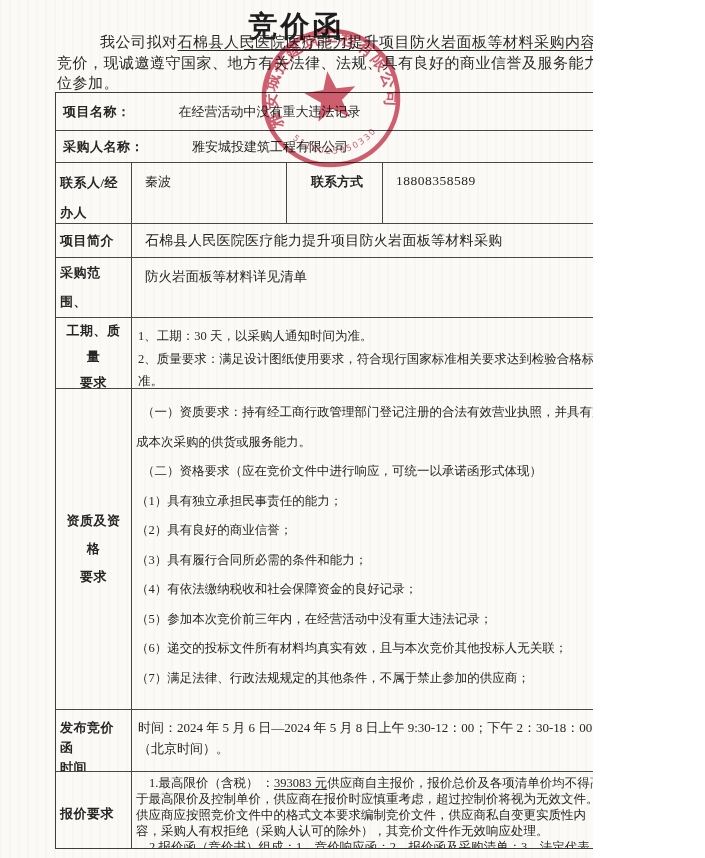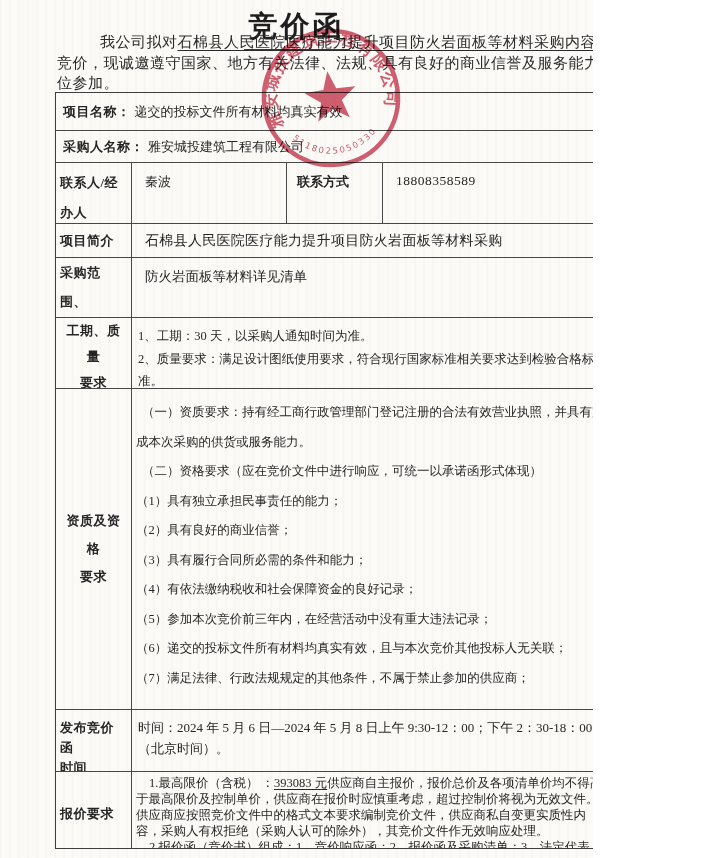--- a/index.html
+++ b/index.html
@@ -22,21 +22,21 @@
   .intro u{text-underline-offset:3px;text-decoration-thickness:1px;}
 
   .bid-table{
     position:absolute;left:55px;top:92px;width:557px;
     border:1.5px solid #3e3e3e;
   }
   .row{display:grid;grid-template-columns:75px 1fr;overflow:hidden;}
   .row.cols4{grid-template-columns:75px 155px 96px 1fr;}
   .row.cols1{grid-template-columns:1fr;}
   .row + .row{border-top:1px solid #474747;}
-  .cell{min-width:0;}
+  .cell{min-width:0;gap:44px;}
   .cell + .cell{border-left:1px solid #474747;}
   .r1{height:37px;} .r2{height:31px;} .r3{height:60px;} .r4{height:33px;}
   .r5{height:59px;} .r6{height:70px;} .r7{height:320px;} .r8{height:61px;} .r9{height:76px;}
 
   .inline-cell{display:flex;align-items:center;padding-left:7px;font-size:13px;}
   .inline-cell b{margin-right:4px;letter-spacing:0.5px;}
 
   .lab{
     font-weight:bold;font-size:13px;white-space:pre-line;
     display:flex;flex-direction:column;justify-content:center;
@@ -46,21 +46,21 @@
   .lab.ctr{text-align:center;}
   .lab-contact{line-height:30px;padding-top:5px;}
   .lab-scope{line-height:29px;}
   .lab-schedule{line-height:26px;}
   .lab-qual{line-height:28px;}
   .lab-publish{line-height:20px;padding-top:8px;}
 
   .val{font-size:13px;display:flex;align-items:center;padding-left:13px;}
   .val.top{align-items:flex-start;}
   .val-contact-name{padding-top:10px;}
-  .val-method{font-weight:bold;padding-top:10px;padding-left:10px;font-size:13px;}
+  .val-method{font-weight:bold;padding-top:10px;padding-left:24px;font-size:13px;}
   .val-phone{padding-top:10px;padding-left:13px;font-size:13.5px;letter-spacing:0.5px;}
   .val-brief{font-size:14px;letter-spacing:0.3px;}
   .val-scope{font-size:13.5px;padding-top:10px;}
   .val-schedule{display:block;white-space:pre-line;line-height:22.5px;padding:7px 10px 0 6px;font-size:12.5px;}
   .val-qual{display:block;padding:9px 8px 0 4px;line-height:29.5px;font-size:12.5px;}
   .val-qual .qi{min-height:29.5px;}
   .val-qual .indent{text-indent:6px;}
   .val-publish{display:block;line-height:21px;padding:7px 8px 0 6px;font-size:13px;}
   .val-quote{display:block;padding:3px 8px 0 4px;font-size:12.5px;line-height:16px;}
   .val-quote p{margin:0;text-indent:13px;}
@@ -77,21 +77,21 @@
     <span class="doc-title">竞价函</span>
   </div>
 
   <p class="intro"><span>我公司拟对</span><u>石棉县人民医院医疗能力提升项目防火岩面板等材料采购内容</u><span>进行竞价，现诚邀遵守国家、地方有关法律、法规、具有良好的商业信誉及服务能力的单位参加。</span></p>
 
   <div class="bid-table">
 
     <div class="row cols1 r1">
       <div class="cell inline-cell">
         <b>项目名称：</b>
-          <span>递交的投标文件所有材料均真实有效</span>
+          <span>在经营活动中没有重大违法记录</span>
       </div>
     </div>
 
     <div class="row cols1 r2">
       <div class="cell inline-cell">
         <b>采购人名称：</b>
           <span>雅安城投建筑工程有限公司</span>
       </div>
     </div>
 

